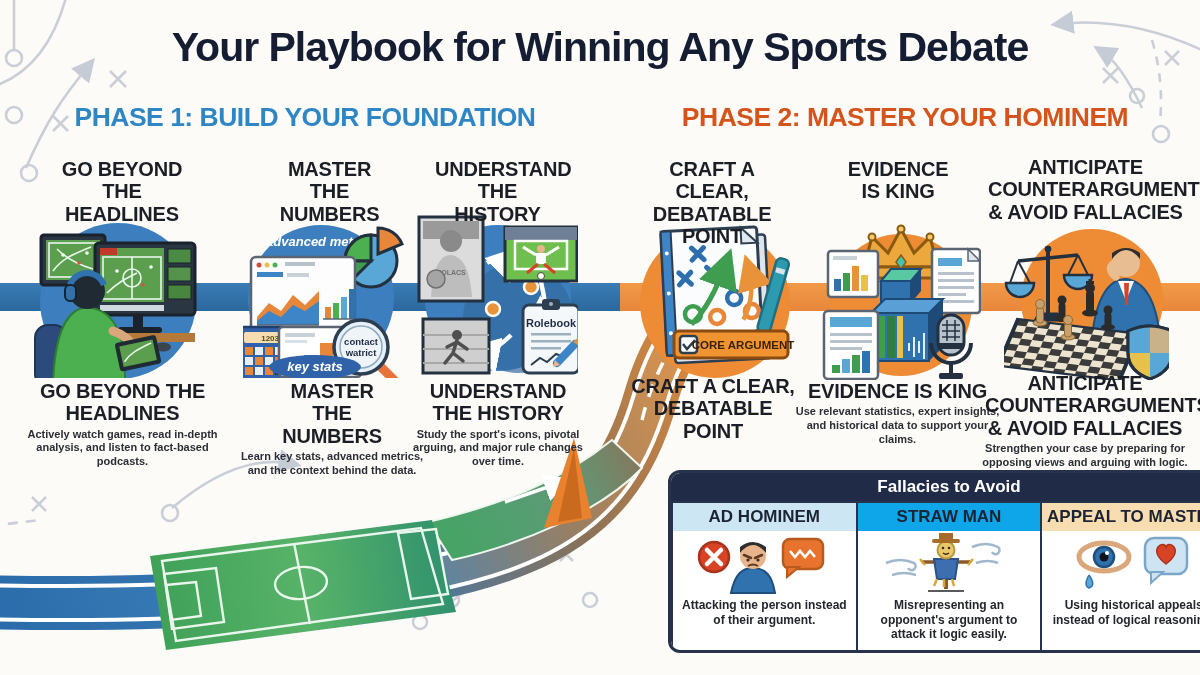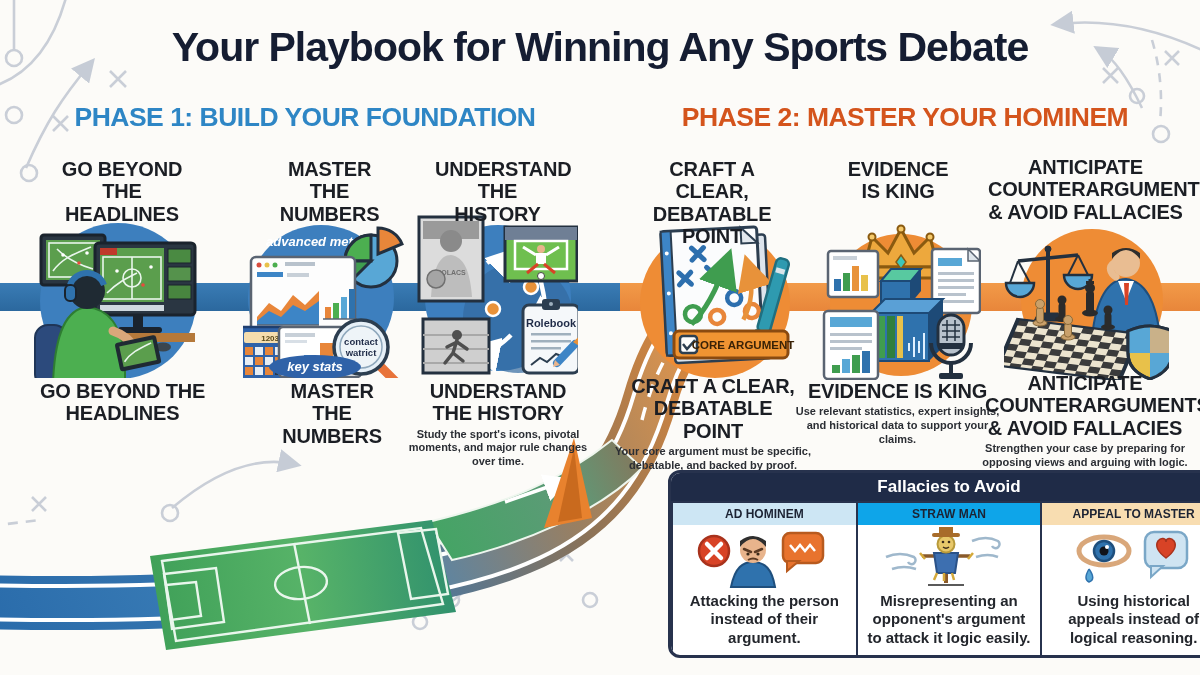--- a/index.html
+++ b/index.html
@@ -20,27 +20,27 @@
   #band-orange{left:620px;width:580px;background:linear-gradient(180deg,#f29a48,#e8863a);}
   .illus{width:165px;height:165px;z-index:2;}
   .txt{z-index:3;}
   
   #fallacies{left:668px;top:470px;width:556px;z-index:4;background:#fff;border:3px solid #27324d;
     border-radius:12px;overflow:hidden;}
   #fallacies .title-bar{background:#1f2b47;color:#fff;text-align:center;font-weight:bold;
     font-size:17px;padding:4px 0;}
   #fallacies table{border-collapse:collapse;width:100%;}
   #fallacies td,#fallacies th{border:2px solid #27324d;border-bottom:none;border-top:none;}
-  #fallacies th{font-size:12px;font-weight:bold;color:#1c2333;padding:4px 2px;border-top:2px solid #27324d;}
+  #fallacies th{font-size:17px;font-weight:bold;color:#1c2333;padding:4px 2px;border-top:2px solid #27324d;}
   #fallacies th.c1{background:#cde6f4;}
   #fallacies th.c2{background:#0ea5e9;}
   #fallacies th.c3{background:#f8ddb1;}
   #fallacies td{width:33.33%;vertical-align:top;text-align:center;}
   #fallacies td.iconcell{height:64px;border-bottom:none;padding:2px 0 0 0;}
-  #fallacies td.desccell{font-size:15px;font-weight:bold;color:#23262c;line-height:1.22;
+  #fallacies td.desccell{font-size:12px;font-weight:bold;color:#23262c;line-height:1.22;
     padding:1px 8px 8px 8px;}
   svg{display:block;}
 </style>
 </head>
 <body>
 
 <div id="canvas">
 
   <svg class="abs" style="left:0;top:0;z-index:0;" width="1200" height="675" viewBox="0 0 1200 675">
     <defs>
@@ -502,31 +502,32 @@
       <path d="M0,6 Q22,-4 44,6 L44,28 Q44,46 22,54 Q0,46 0,28 Z" fill="#e8c14a" stroke="#23303f" stroke-width="3"></path>
       <path d="M0,6 Q11,1 22,1 L22,28 L0,28 Z" fill="#58a7d6"></path>
       <path d="M22,1 Q33,1 44,6 L44,28 L22,28 Z" fill="#c9b189"></path>
       <path d="M22,28 L44,28 Q44,46 22,54 Z" fill="#58a7d6"></path>
       <path d="M0,6 Q22,-4 44,6 L44,28 Q44,46 22,54 Q0,46 0,28 Z" fill="none" stroke="#23303f" stroke-width="3"></path>
     </g>
   </svg>
 
   <div class="abs txt" style="left:20px;top:380px;width:205px;">
     <div class="step-bot-h" style="margin:0 auto;max-width:175px;">GO BEYOND THE HEADLINES</div>
+    <div class="step-desc">Actively watch games, read in-depth analysis, and listen to fact-based podcasts.</div>
   </div>
   <div class="abs txt" style="left:237px;top:380px;width:190px;">
     <div class="step-bot-h" style="margin:0 auto;max-width:125px;">MASTER THE NUMBERS</div>
+    <div class="step-desc">Learn key stats, advanced metrics, and the context behind the data.</div>
   </div>
   <div class="abs txt" style="left:402px;top:380px;width:192px;">
     <div class="step-bot-h" style="margin:0 auto;max-width:140px;">UNDERSTAND THE HISTORY</div>
-    <div class="step-desc">Study the sport's icons, pivotal moments, and major rule changes over time.</div>
+    <div class="step-desc">Study the sport's icons, pivotal arguing, and major rule changes over time.</div>
   </div>
   <div class="abs txt" style="left:613px;top:375px;width:200px;">
     <div class="step-bot-h" style="margin:0 auto;max-width:165px;">CRAFT A CLEAR, DEBATABLE POINT</div>
-    <div class="step-desc">Your core argument must be specific, debatable, and backed by proof.</div>
   </div>
   <div class="abs txt" style="left:795px;top:380px;width:205px;">
     <div class="step-bot-h">EVIDENCE IS KING</div>
     <div class="step-desc">Use relevant statistics, expert insights, and historical data to support your claims.</div>
   </div>
   <div class="abs txt" style="left:978px;top:372px;width:214px;">
     <div class="step-bot-h" style="margin:0 auto;max-width:200px;">ANTICIPATE COUNTERARGUMENTS &amp; AVOID FALLACIES</div>
     <div class="step-desc">Strengthen your case by preparing for opposing views and arguing with logic.</div>
   </div>
 

